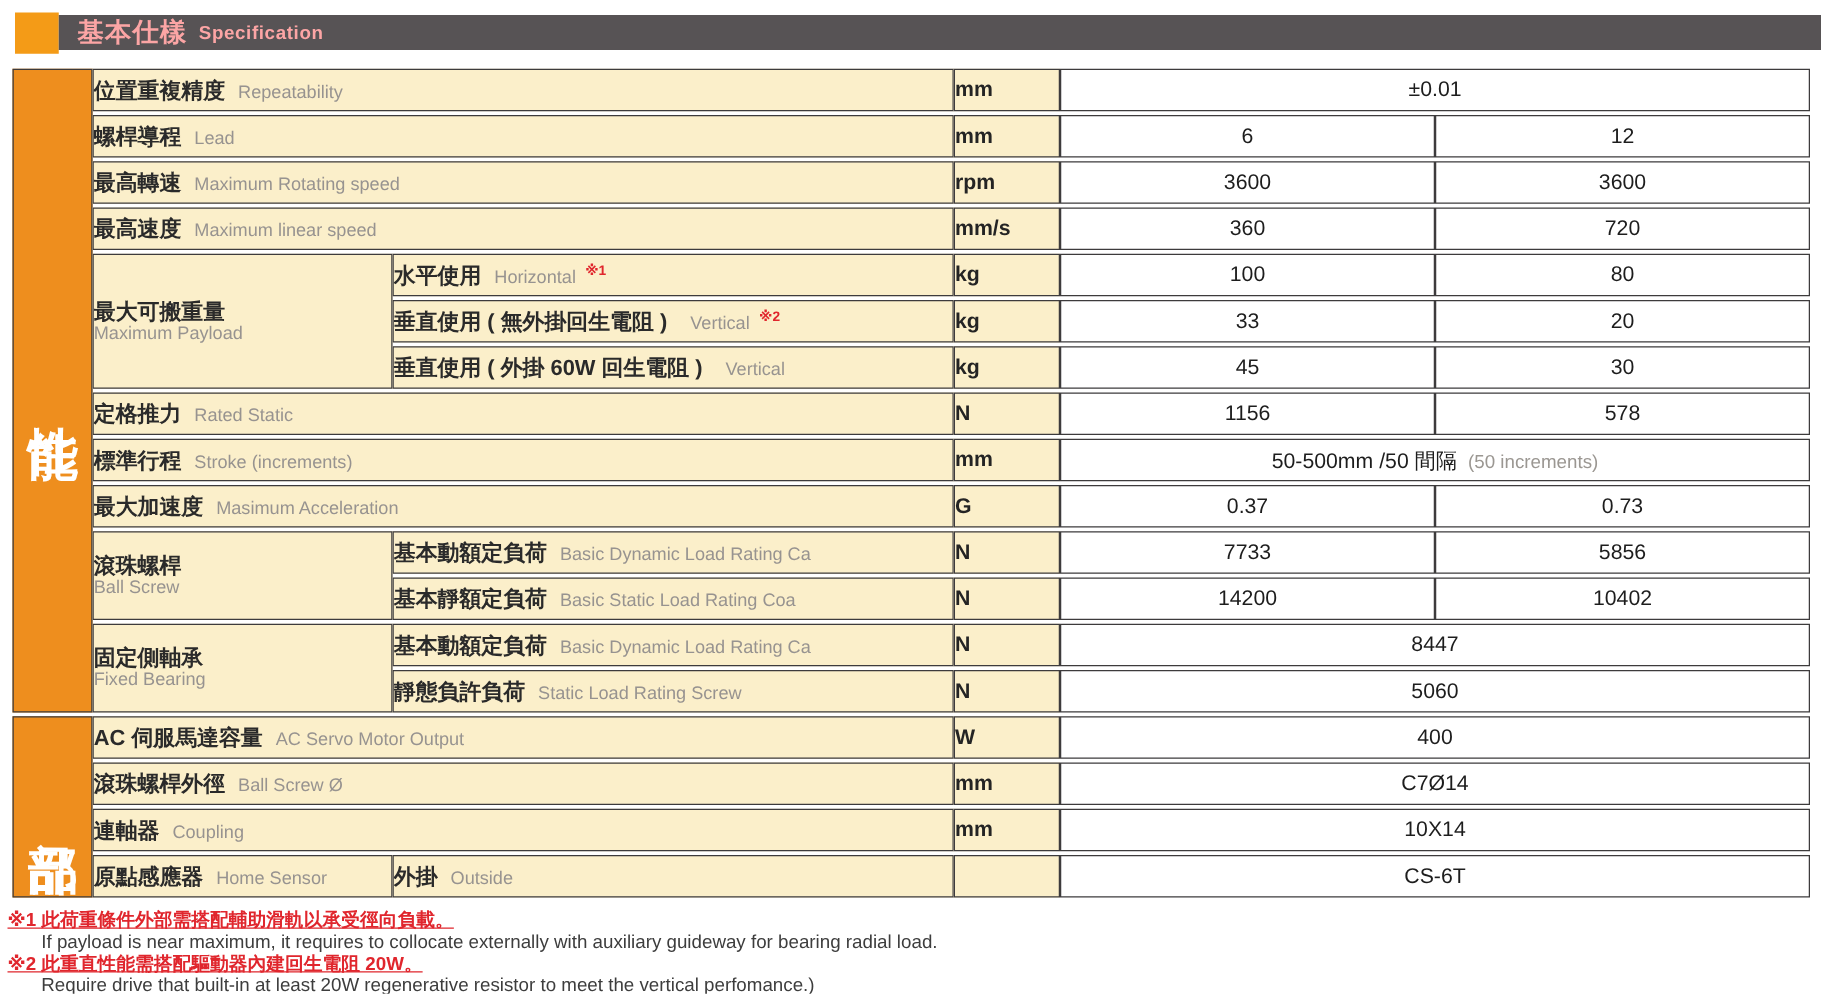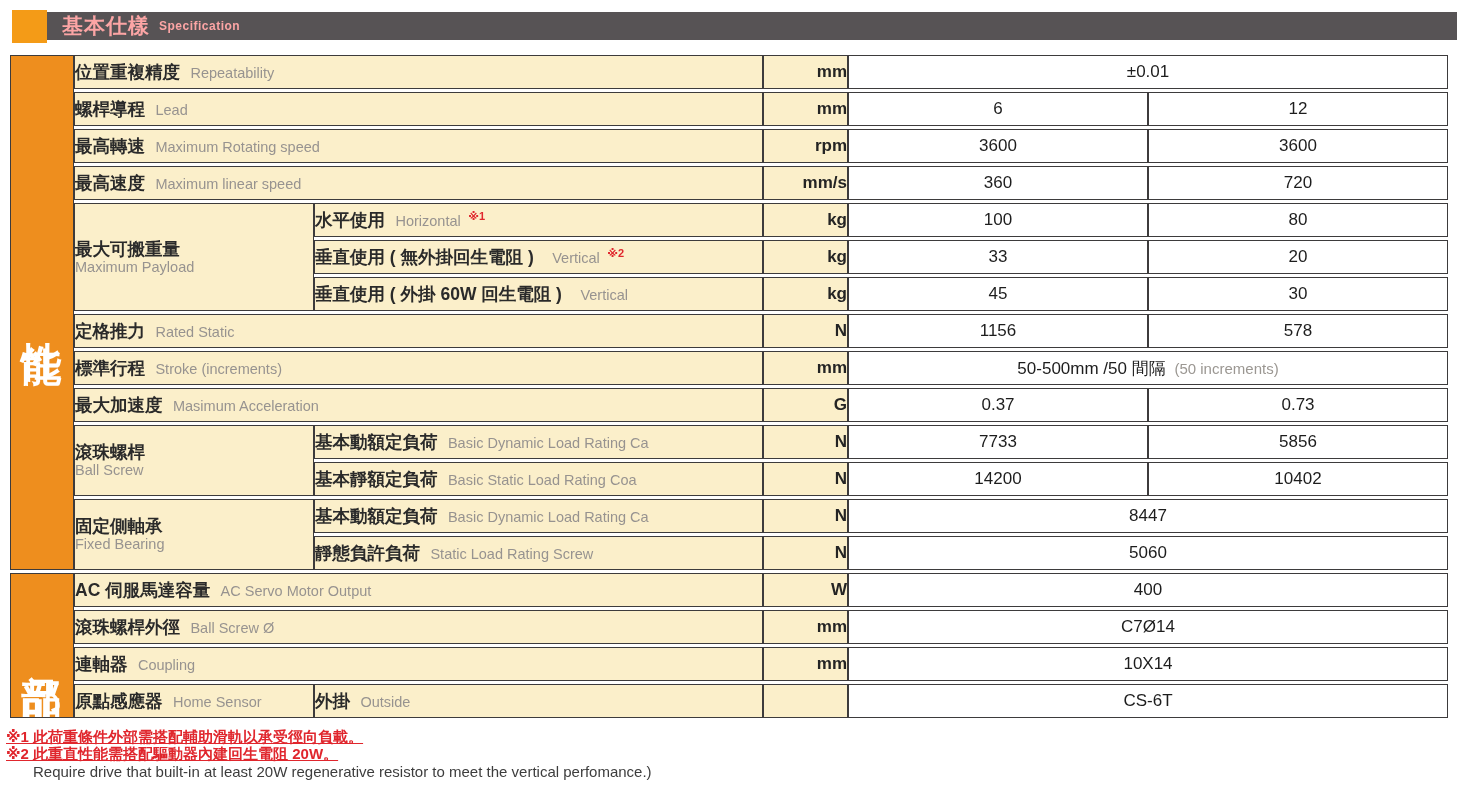--- a/index.html
+++ b/index.html
@@ -17,41 +17,41 @@
   }
   .header-square {
     width: 35px; height: 33px; background: #F49B17; flex: 0 0 35px;
   }
   .header-bar {
     flex: 1; background: #575355; margin: 2px 0 3px 0;
     display: flex; align-items: center; padding-left: 15px;
     color: #fca5a5;
   }
   .header-bar .title-cjk { font-size: 21px; font-weight: bold; letter-spacing: 1px; }
-  .header-bar .title-en  { font-size: 12px; font-weight: bold; margin-left: 9px; letter-spacing: 0.5px; }
+  .header-bar .title-en  { font-size: 15px; font-weight: bold; margin-left: 9px; letter-spacing: 0.5px; }
 
   
   .table-wrap { margin: 9px 0 0 10px; }
   table.spec-table {
     border-collapse: separate;
     border-spacing: 0 3px;
     table-layout: fixed;
     width: 1438px;
   }
   table.spec-table td {
     border: 1.5px solid #3d3b3c;
     height: 34px;
     padding: 0;
     overflow: hidden;
     white-space: nowrap;
   }
   .cell-label, .cell-sub, .cell-unit { background: #FBEFCA; }
   .cell-label { padding-left: 13px; text-align: left; vertical-align: middle; }
   .cell-sub   { padding-left: 12px; text-align: left; vertical-align: middle; }
-  .cell-unit  { text-align: right; vertical-align: middle; font-weight: bold; font-size: 17px; color: #242424; }
+  .cell-unit  { text-align: left; vertical-align: middle; font-weight: bold; font-size: 17px; color: #242424; }
   .cell-value { background: #ffffff; text-align: center; vertical-align: middle; font-size: 17px; color: #1d1d1d; margin-top: 19px; }
   .cjk { font-weight: bold; font-size: 17.5px; color: #2a2a2a; }
   .en  { font-size: 14.5px; color: #979390; margin-left: 6px; font-weight: normal; }
   .en-tight { margin-left: 14px; }
   .sup-mark { color: #E0262D; font-size: 11px; font-weight: bold; vertical-align: 6px; margin-left: 3px; }
   .two-line .line { line-height: 1.15; }
   .two-line .en { margin-left: 0; }
   .value-note { color: #9b9792; font-size: 15px; margin-left: 4px; }
 
   
@@ -291,15 +291,16 @@
     </td>
     <td class="cell-unit"></td>
     <td class="cell-value" colspan="2">CS-6T</td>
   </tr>
 </tbody>
     </table>
 </div>
 
 <div class="notes">
   <div class="note-zh">※1 此荷重條件外部需搭配輔助滑軌以承受徑向負載。</div>
+  <div class="note-en">If payload is near maximum, it requires to collocate externally with auxiliary guideway for bearing radial load.</div>
   <div class="note-zh">※2 此重直性能需搭配驅動器內建回生電阻 20W。</div>
   <div class="note-en">Require drive that built-in at least 20W regenerative resistor to meet the vertical perfomance.)</div>
 </div>
 
 </body></html>

